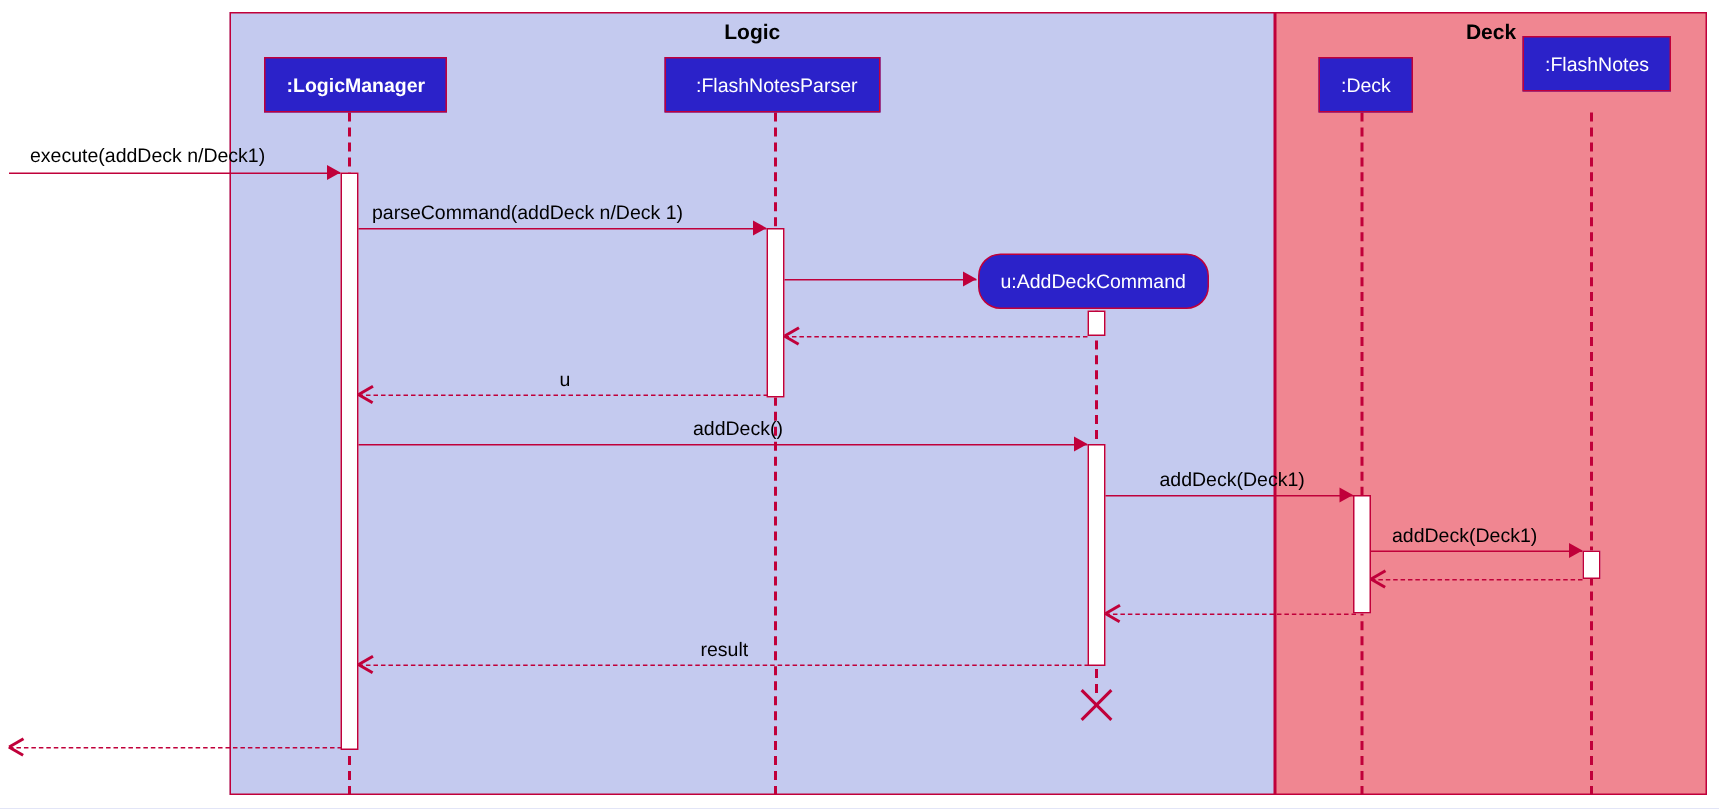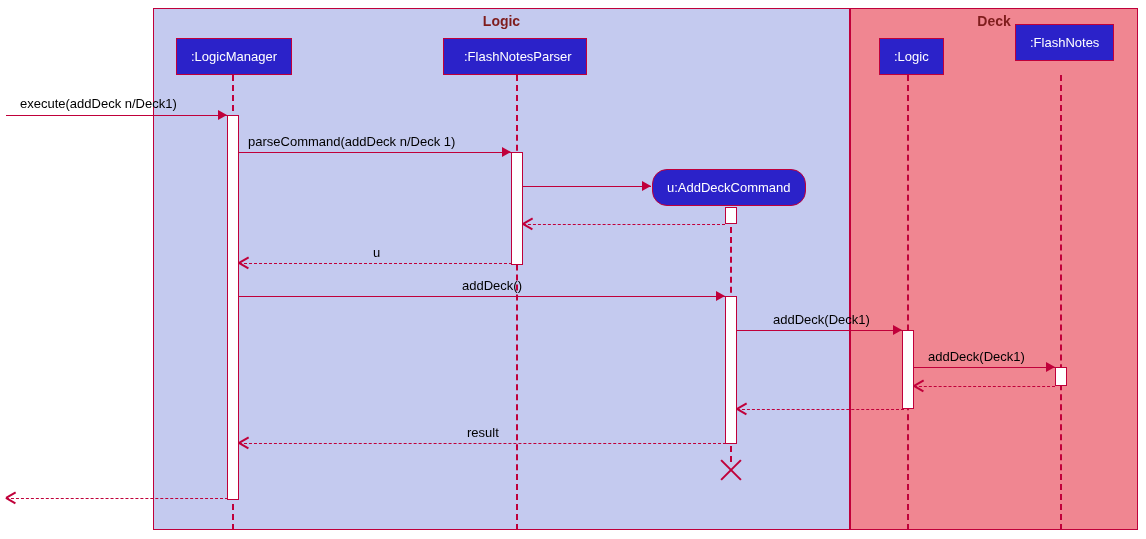--- a/index.html
+++ b/index.html
@@ -30,21 +30,21 @@
     height: 522px;
     background: #f08691;
   }
   .frame-title {
     position: absolute;
     top: 0;
     left: 0;
     right: 0;
     text-align: center;
     font-weight: bold;
-    color: #7f1d1d;
+    color: #000000;
     padding: 4px 0;
     font-size: 14px;
   }
   .participant {
     position: absolute;
     background: #2b22c9;
     color: #ffffff;
     border: 1.5px solid #c0003a;
     padding: 10px 14px;
     text-align: center;
@@ -129,24 +129,24 @@
 </head>
 <body>
 
 <div class="frame frame-logic">
   <div class="frame-title">Logic</div>
 </div>
 <div class="frame frame-model">
   <div class="frame-title">Deck</div>
 </div>
 
-<div class="participant" style="left:176px; top:38px;">:LogicManager</div>
+<div class="participant" style="left:176px; top:38px;font-weight:bold;">:LogicManager</div>
 <div class="participant" style="left:443px; top:38px;padding-left:20px;">:FlashNotesParser</div>
 <div class="participant" style="left:652px; top:169px;border-radius:15px;">u:AddDeckCommand</div>
-<div class="participant" style="left:879px; top:38px;">:Logic</div>
+<div class="participant" style="left:879px; top:38px;">:Deck</div>
 <div class="participant" style="left:1015px; top:24px;">:FlashNotes</div>
 
 <div class="lifeline" style="left:232px; top:75px; height:455px;"></div>
 <div class="lifeline" style="left:516px; top:75px; height:455px;"></div>
 <div class="lifeline" style="left:730px; top:207px; height:255px;"></div>
 <div class="lifeline" style="left:907px; top:75px; height:455px;"></div>
 <div class="lifeline" style="left:1060px; top:75px; height:455px;"></div>
 
 <div class="activation" style="left:227px; top:115px; height:385px;"></div>
 <div class="activation" style="left:511px; top:152px; height:113px;"></div>

